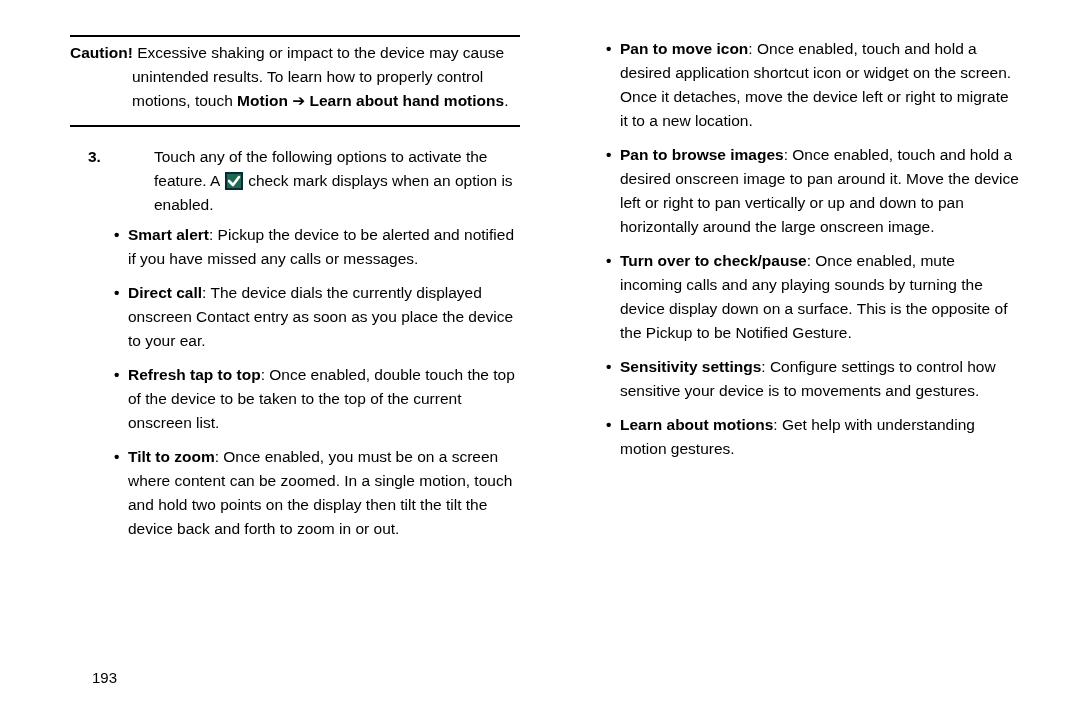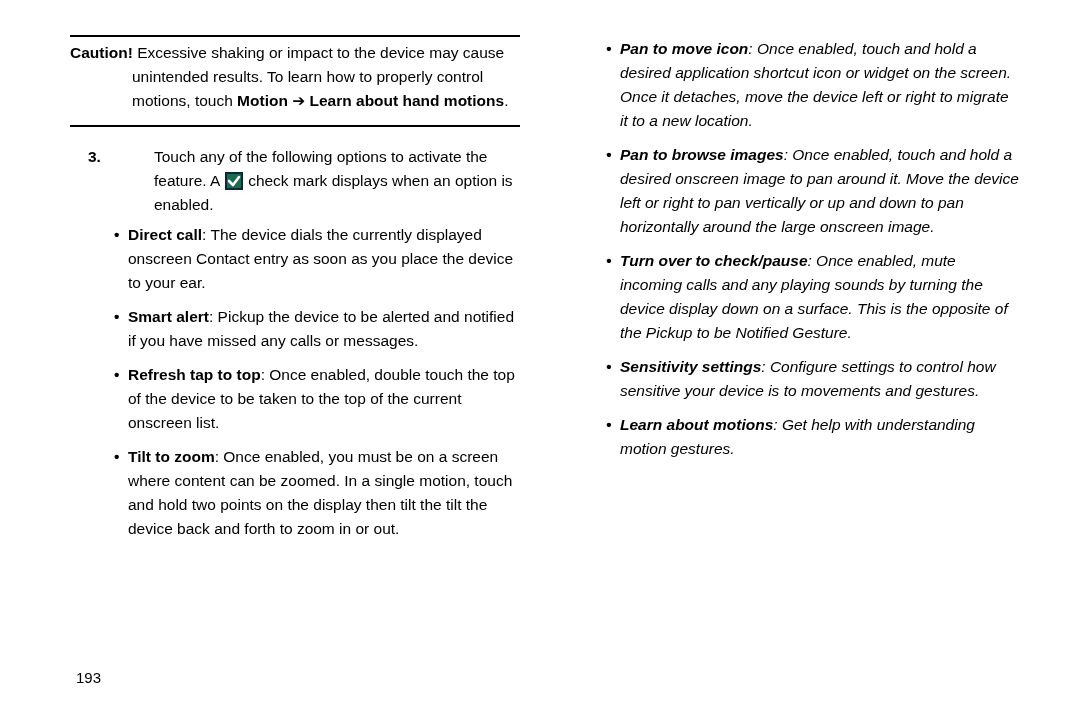--- a/index.html
+++ b/index.html
@@ -63,38 +63,37 @@
     vertical-align: -4px;
     margin: 0 1px;
   }
   ul.features, .col-right ul.features {
     list-style: none;
     margin: 2px 0 0 0;
     padding-left: 44px;
   }
   .col-right ul.features {
     padding-left: 36px;
-    font-style: italic;
   }
   ul.features li {
     position: relative;
     padding-left: 14px;
     margin-bottom: 10px;
   }
   ul.features li::before {
     content: "•";
     position: absolute;
     left: 0;
     top: 0;
     font-weight: bold;
   }
   .b { font-weight: bold; }
   .pagenum {
     position: absolute;
-    left: 76px;
+    left: 92px;
     bottom: 34px;
     font-size: 15px;
   }
   .arrow {
     font-family: Arial, sans-serif;
   }
 </style>
 </head>
 <body>
 
@@ -118,22 +117,22 @@
               <rect x="0" y="0" width="18" height="18" fill="#0a2a3a"></rect>
               <rect x="2" y="2" width="14" height="14" fill="#1d6b4e"></rect>
               <path d="M4 9 L8 13 L14 5" stroke="#ffffff" stroke-width="2.6" fill="none" stroke-linecap="round" stroke-linejoin="round"></path>
             </svg>
           </span>
           <span> check mark displays when an option is enabled.</span>
         </div>
       </div>
 
       <ul class="features">
+        <li><span class="b">Smart alert</span><span>: Pickup the device to be alerted and notified if you have missed any calls or messages.</span></li>
         <li><span class="b">Direct call</span><span>: The device dials the currently displayed onscreen Contact entry as soon as you place the device to your ear.</span></li>
-        <li><span class="b">Smart alert</span><span>: Pickup the device to be alerted and notified if you have missed any calls or messages.</span></li>
         <li><span class="b">Refresh tap to top</span><span>: Once enabled, double touch the top of the device to be taken to the top of the current onscreen list.</span></li>
         <li><span class="b">Tilt to zoom</span><span>: Once enabled, you must be on a screen where content can be zoomed. In a single motion, touch and hold two points on the display then tilt the tilt the device back and forth to zoom in or out.</span></li>
       </ul>
 
     </div>
 
     <div class="col col-right">
       <ul class="features">
         <li><span class="b">Pan to move icon</span><span>: Once enabled, touch and hold a desired application shortcut icon or widget on the screen. Once it detaches, move the device left or right to migrate it to a new location.</span></li>
         <li><span class="b">Pan to browse images</span><span>: Once enabled, touch and hold a desired onscreen image to pan around it. Move the device left or right to pan vertically or up and down to pan horizontally around the large onscreen image.</span></li>

